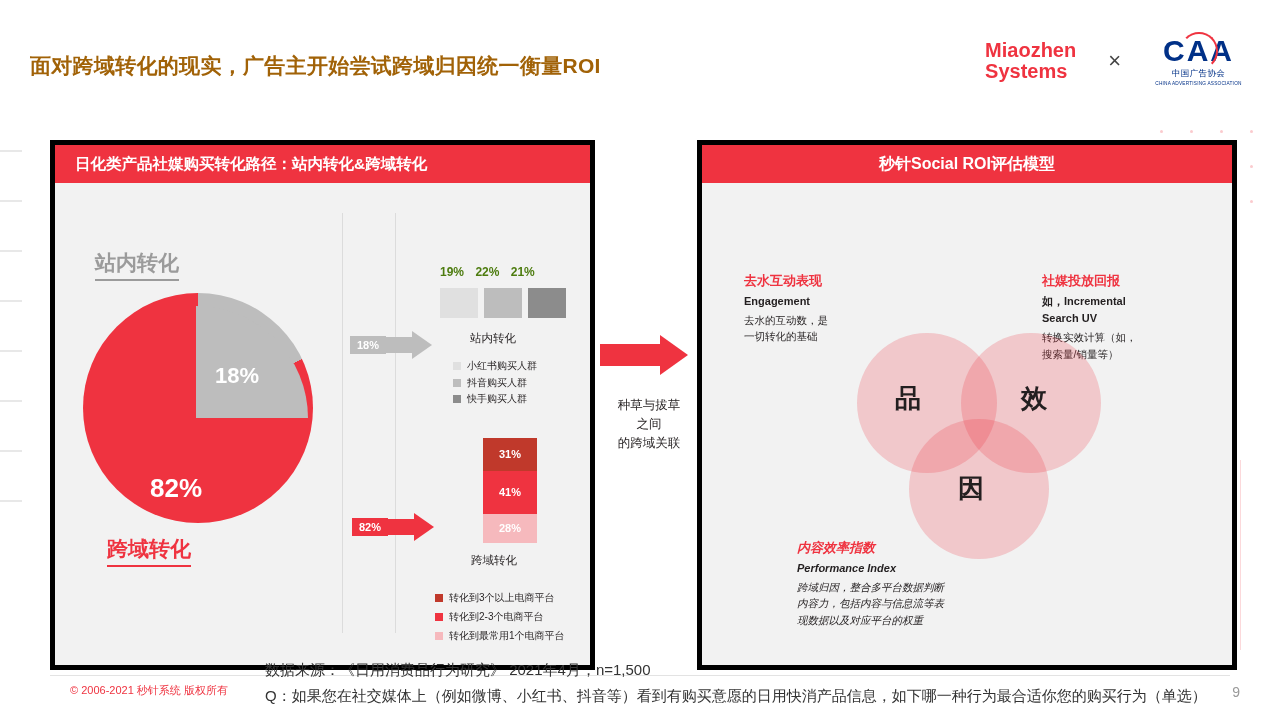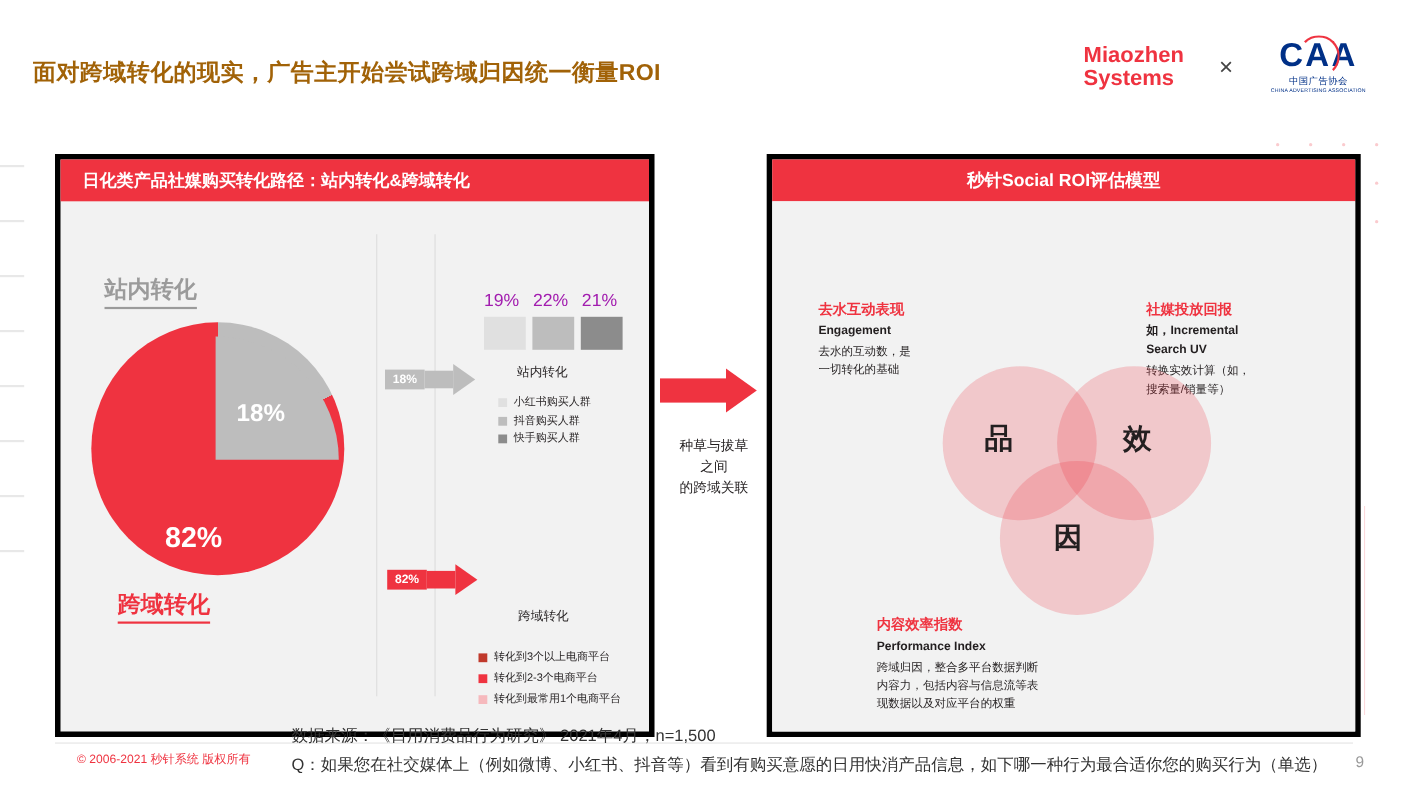--- a/index.html
+++ b/index.html
@@ -79,21 +79,21 @@
     width:0;height:0;border-top:14px solid transparent;border-bottom:14px solid transparent;
     border-left:20px solid #bdbdbd;
   }
   .arrow .head.red{border-left-color:#ef3340;}
   .arrow .shaft{height:16px;width:26px;background:#bdbdbd;}
   .arrow .shaft.red{background:#ef3340;}
   #arrow-top{left:295px;top:148px;}
   #arrow-bottom{left:297px;top:330px;}
 
   
-  .top-nums{position:absolute;left:385px;top:82px;font-size:16px;font-weight:normal;color:#a21caf;}
+  .top-nums{position:absolute;left:385px;top:82px;font-size:12px;font-weight:bold;color:#4d7c0f;}
   .top-nums span{margin-right:8px;}
   .bar-row{position:absolute;left:385px;top:105px;display:flex;gap:6px;}
   .bar-row div{width:38px;height:30px;}
   .bar-title{position:absolute;left:415px;top:148px;font-size:11.5px;color:#231f20;}
   .legend{position:absolute;left:398px;top:175px;font-size:10px;color:#231f20;line-height:1.65;}
   .legend .li{display:flex;align-items:center;gap:6px;}
   .legend .sw{width:8px;height:8px;display:inline-block;}
 
   .stack{position:absolute;left:428px;top:255px;width:54px;height:105px;display:flex;flex-direction:column;}
   .stack .seg{display:flex;align-items:center;justify-content:center;color:#fff;font-size:11px;font-weight:bold;}
@@ -118,21 +118,21 @@
   .venn-label{position:absolute;font-size:26px;font-weight:bold;color:#231f20;}
   #l-pin{left:38px;top:48px;}
   #l-xiao{left:164px;top:48px;}
   #l-yin{left:101px;top:138px;}
 
   .blk{position:absolute;font-size:10.5px;line-height:1.55;color:#231f20;}
   .blk .h{color:#ef3340;font-weight:bold;font-size:13px;margin-bottom:2px;}
   .blk .sub{font-weight:bold;font-size:11px;margin-bottom:2px;}
   #blk-left{left:42px;top:88px;width:160px;}
   #blk-right{left:340px;top:88px;width:175px;}
-  #blk-bottom{left:95px;top:375px;width:230px;}
+  #blk-bottom{left:95px;top:355px;width:230px;font-style:italic;}
 
   
   .footer-line{position:absolute;left:50px;bottom:44px;width:1180px;height:1px;background:#e3e3e3;}
   .copyright{position:absolute;left:70px;bottom:22px;font-size:11px;color:#ef3340;}
   .source{position:absolute;left:265px;bottom:12px;font-size:15px;color:#333;line-height:1.7;}
   .pagenum{position:absolute;right:40px;bottom:20px;font-size:14px;color:#999;}
 </style>
 </head>
 <body>
 
@@ -230,20 +230,31 @@
       <div class="li">
           <span class="sw" style="background:#bdbdbd"></span>
           <span>抖音购买人群</span>
         </div>
       <div class="li">
           <span class="sw" style="background:#8c8c8c"></span>
           <span>快手购买人群</span>
         </div>
     </div>
 
+    <div class="stack">
+      <div class="seg" style="background:#c0392b;height:31%">
+          <span>31%</span>
+        </div>
+      <div class="seg" style="background:#ef3340;height:41%">
+          <span>41%</span>
+        </div>
+      <div class="seg" style="background:#f6b9bd;height:28%">
+          <span>28%</span>
+        </div>
+    </div>
     <div class="stack-title">跨域转化</div>
 
     <div class="legend2">
       <div class="li">
           <span class="sw" style="background:#c0392b"></span>
           <span>转化到3个以上电商平台</span>
         </div>
       <div class="li">
           <span class="sw" style="background:#ef3340"></span>
           <span>转化到2-3个电商平台</span>

